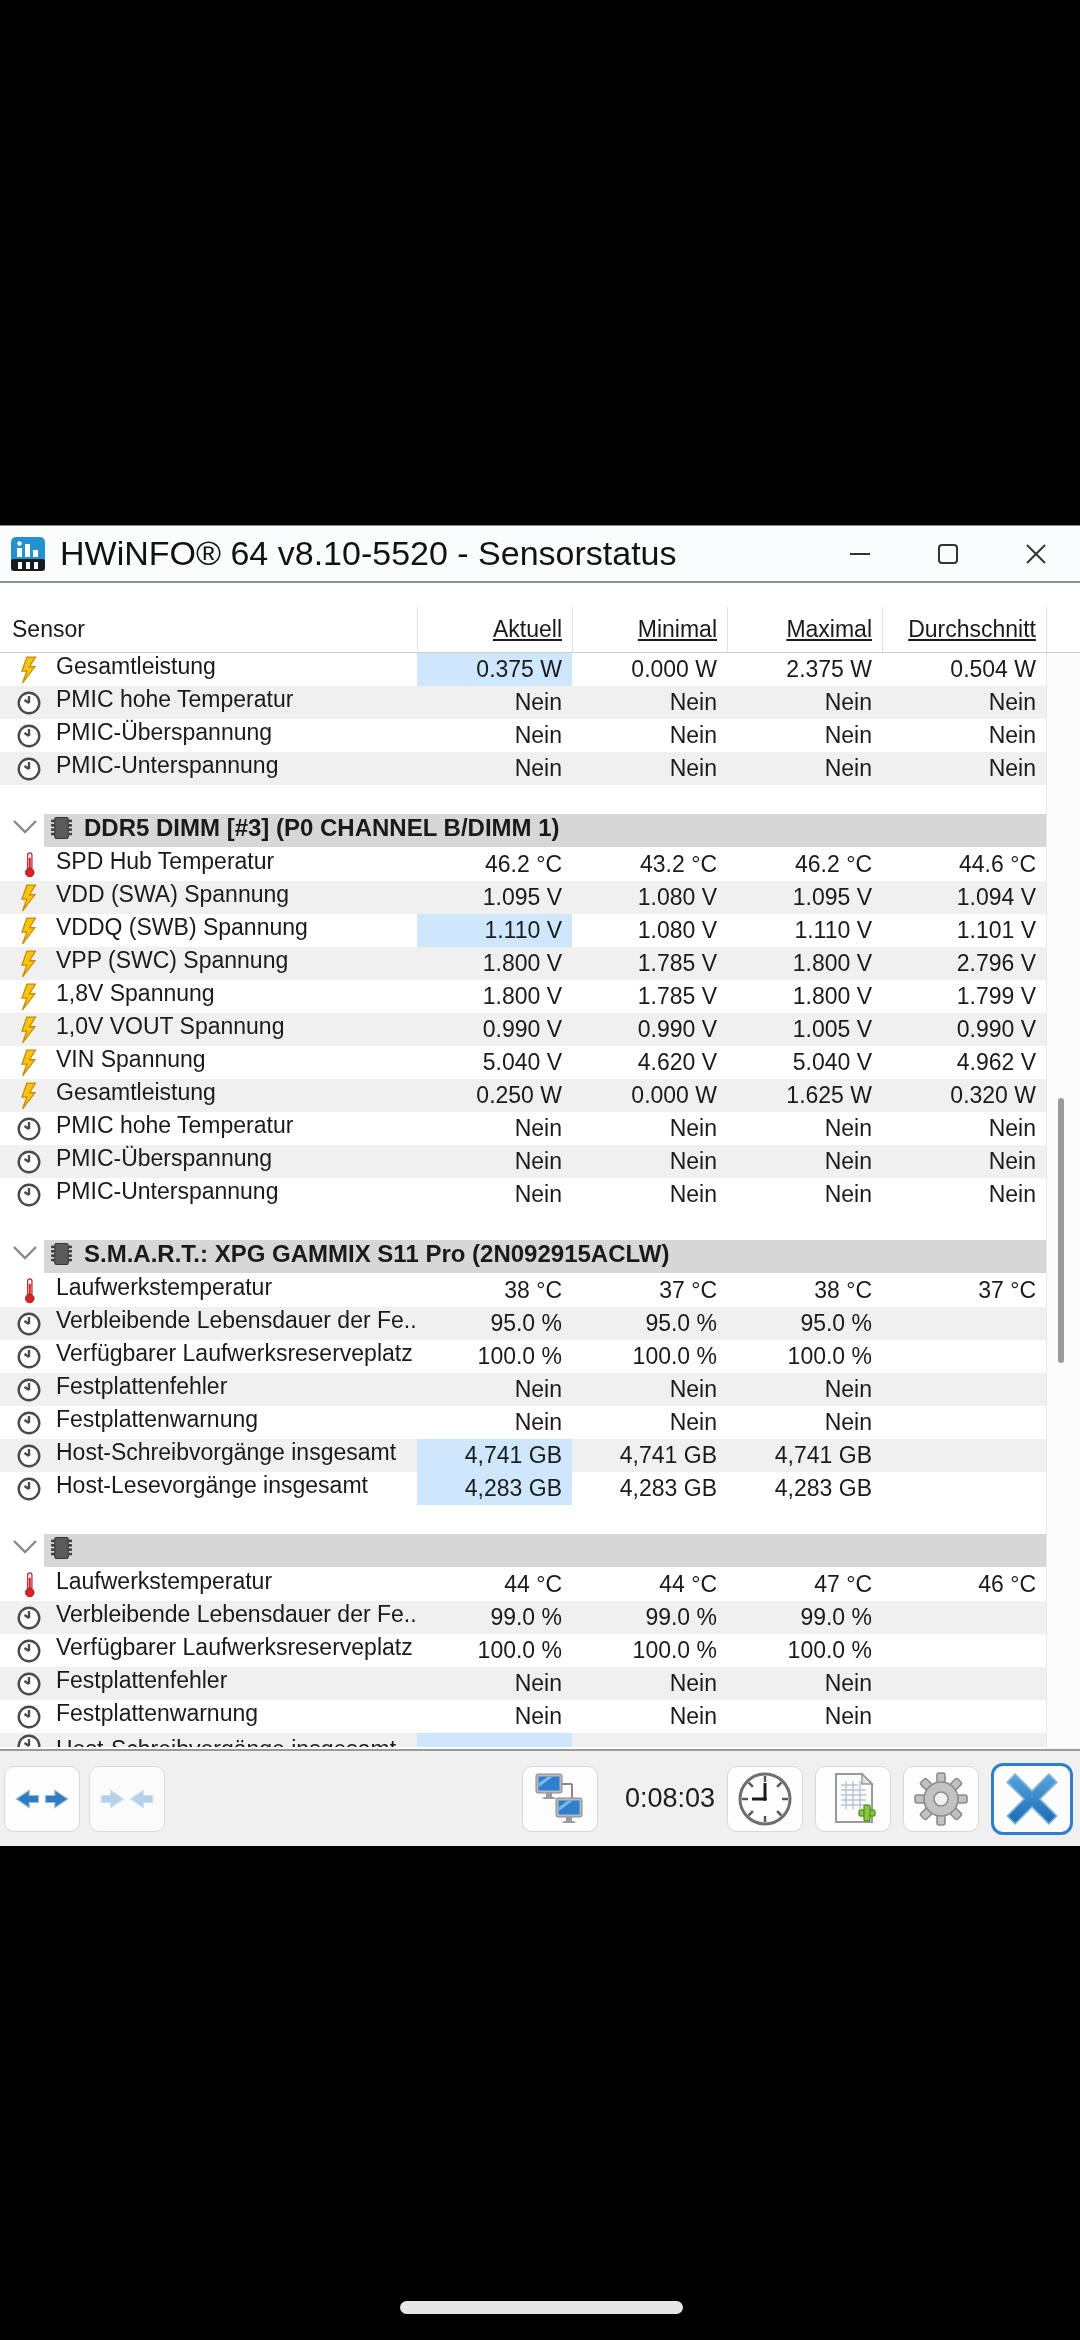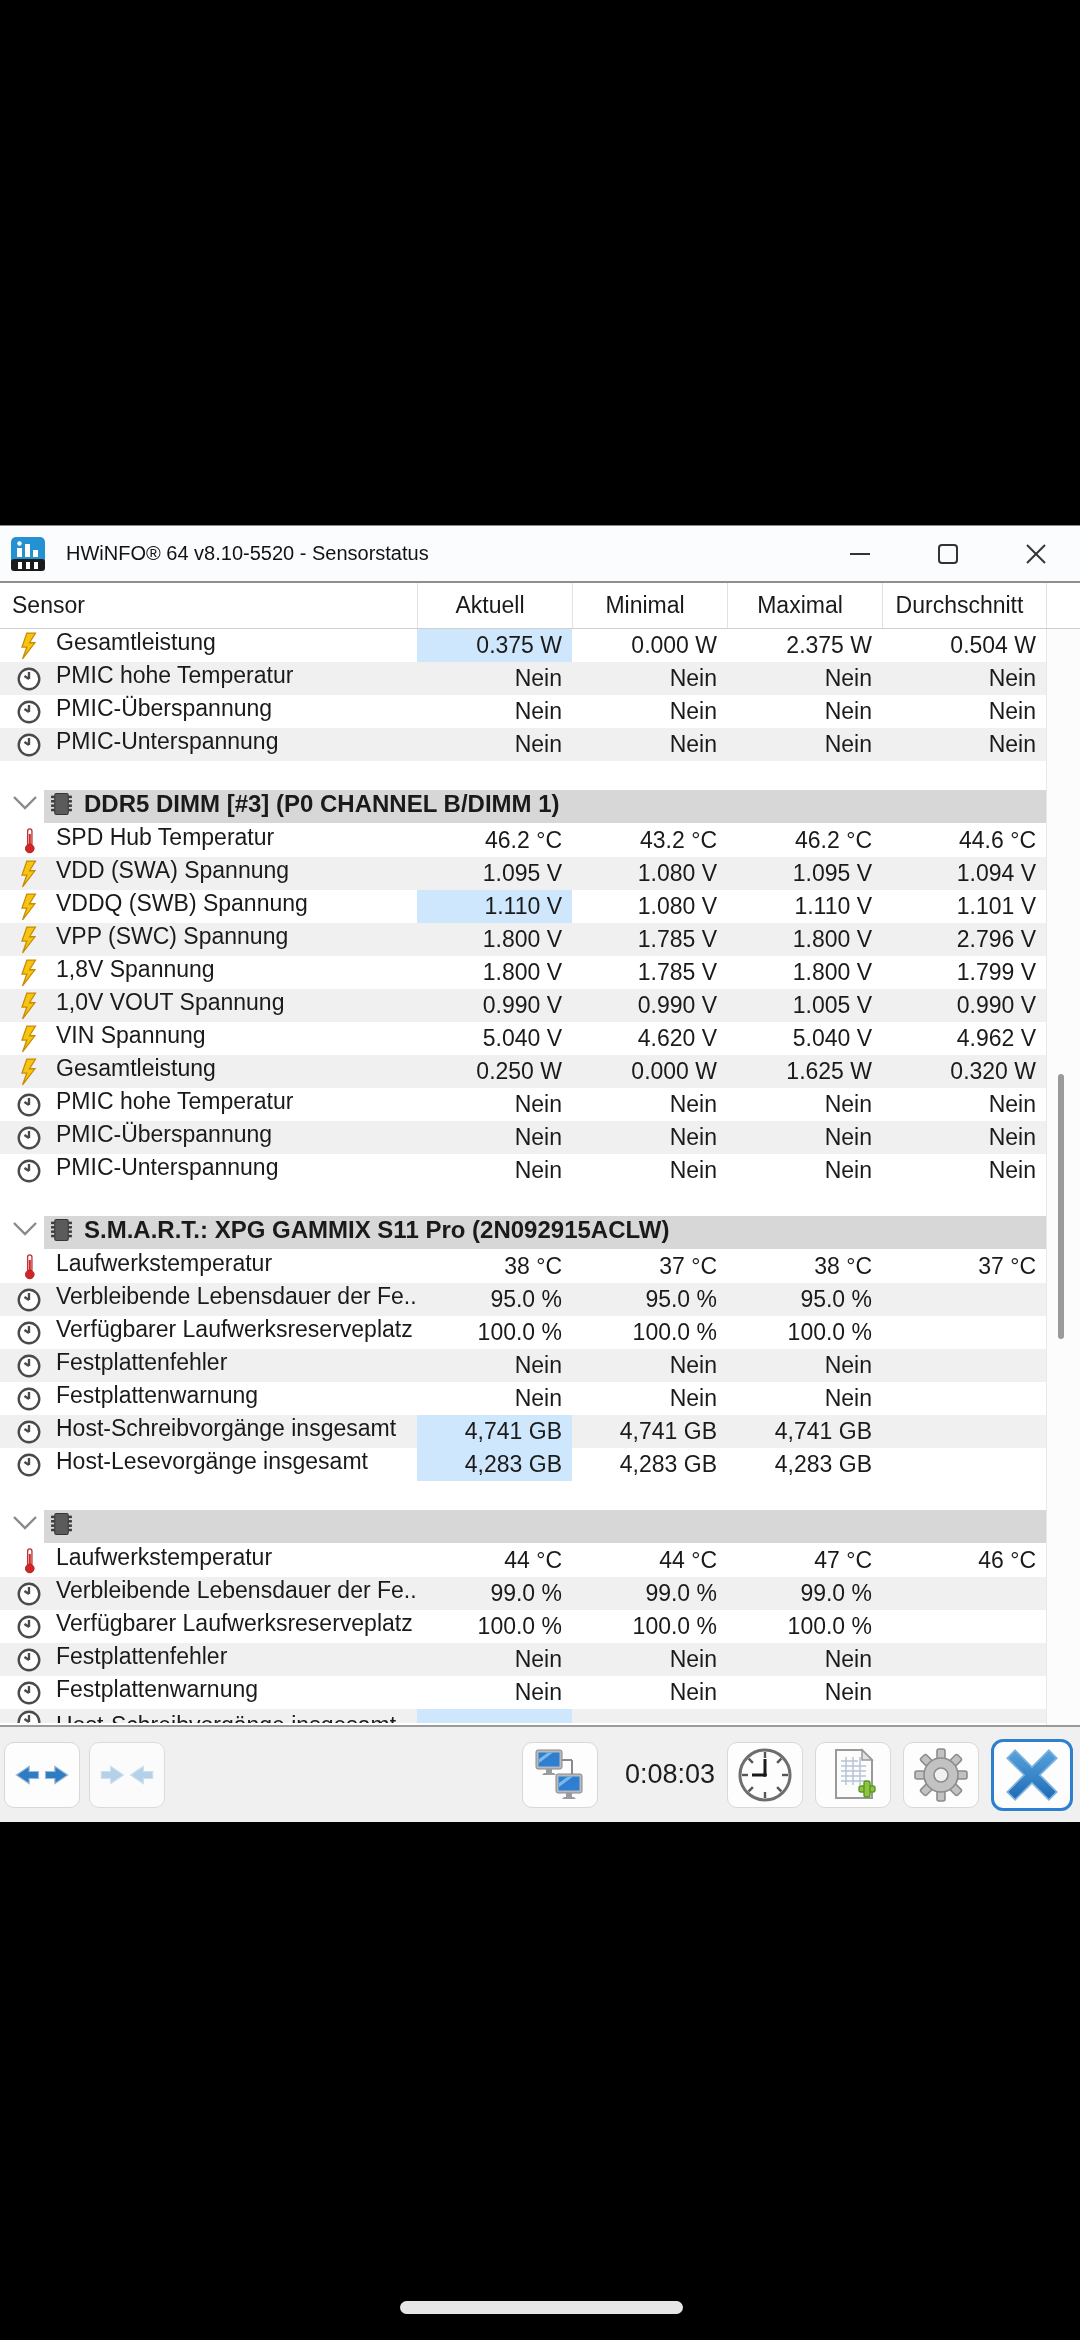--- a/index.html
+++ b/index.html
@@ -5,30 +5,30 @@
   * { margin:0; padding:0; box-sizing:border-box; }
   html,body { width:1080px; height:2340px; background:#000; font-family:"Liberation Sans", sans-serif; color:#1a1a1a; overflow:hidden; }
 
   .screen { position:relative; width:1080px; height:2340px; background:#000; }
 
   .window { position:absolute; left:0; top:525px; width:1080px; height:1292px; background:#fff; border-top:1px solid #8a8a8a; }
 
   
   .titlebar { height:55px; background:#fbfcfe; display:flex; align-items:center; }
   .app-icon { width:36px; height:36px; margin-left:10px; flex:none; }
-  .title-text { margin-left:20px; font-size:20px; color:#121212; white-space:nowrap; }
+  .title-text { margin-left:14px; font-size:34px; color:#121212; white-space:nowrap; }
   .win-controls { margin-left:auto; display:flex; align-items:center; height:100%; }
   .win-btn { width:88px; height:100%; display:flex; align-items:center; justify-content:center; }
 
   .tb-sep { height:2px; background:#8f8f8f; }
 
   
-  .header-row { height:46px; display:flex; align-items:stretch; background:#fff; border-bottom:1px solid #cfcfcf; font-size:23px; }
+  .header-row { height:46px; display:flex; align-items:stretch; background:#fff; border-bottom:1px solid #cfcfcf; font-size:23px;margin-top:24px; }
   .h-sensor { flex:1; line-height:45px; padding-left:12px; }
-  .h-cell { width:155px; text-align:center; padding-right:10px; line-height:45px; border-left:1px solid #e2e2e2; flex:none; }
+  .h-cell { width:155px; text-align:right; padding-right:10px; line-height:45px; border-left:1px solid #e2e2e2; flex:none;text-decoration:underline; }
   .h-cell.last { width:164px; }
   .h-gutter { width:34px; flex:none; border-left:1px solid #e2e2e2; }
 
   
   .content { position:relative; height:1096px; overflow:hidden; background:#fff; }
   .rows { width:1046px; }
 
   .srow { display:flex; height:33px; font-size:23px; width:1046px; }
   .srow.alt { background:#f0f0f0; }
   .srow .icon { width:30px; margin-left:14px; flex:none; display:flex; align-items:center; justify-content:center; }

